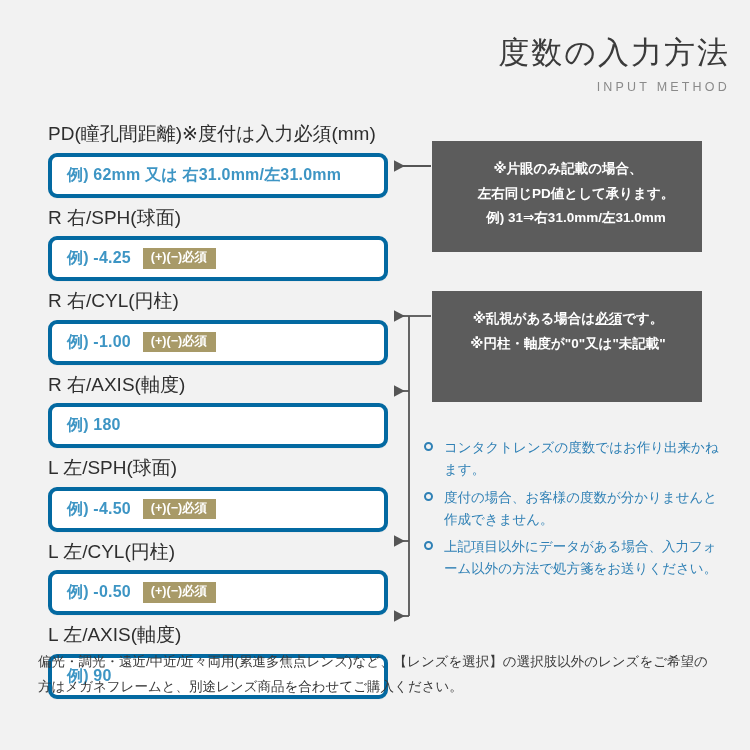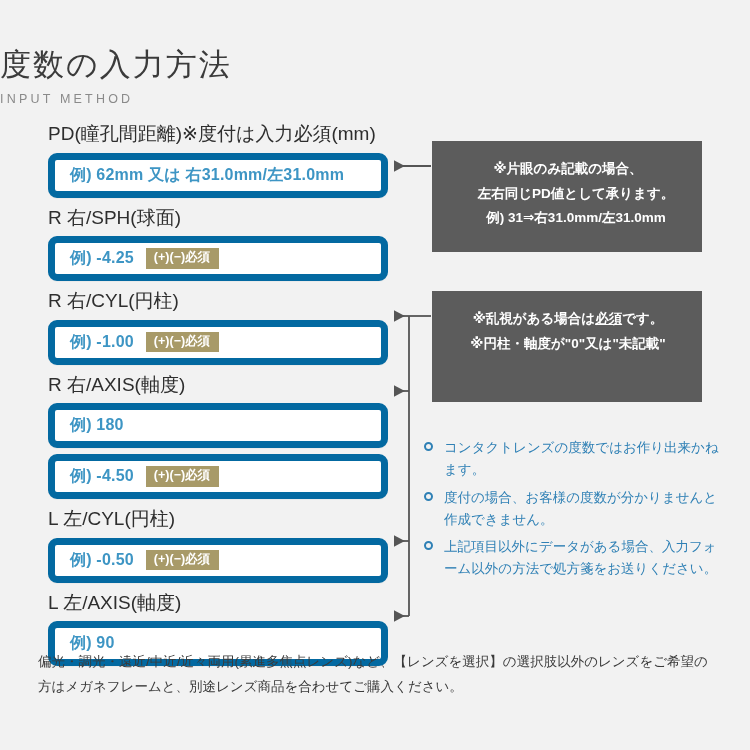--- a/index.html
+++ b/index.html
@@ -18,23 +18,23 @@
   .page {
     position: relative;
     width: 750px;
     height: 750px;
   }
 
   
   .header {
     position: absolute;
     left: 0;
-    top: 46px;
+    top: 34px;
     width: 730px;
-    text-align: left;
+    text-align: right;
   }
   .page-title {
     font-size: 31px;
     letter-spacing: 2px;
     color: #3b3b3b;
     font-weight: 400;
     line-height: 1.2;
   }
   .page-subtitle {
     margin-top: 9px;
@@ -60,21 +60,21 @@
     line-height: 1.5;
     margin-bottom: 4px;
     white-space: nowrap;
   }
   .field-box {
     position: relative;
     box-sizing: border-box;
     width: 340px;
     height: 45px;
     background: #ffffff;
-    border: 7px solid #0369a1;
+    border: 4px solid #0369a1;
     border-radius: 9px;
     display: flex;
     align-items: center;
     padding-left: 15px;
     box-shadow: 0 1px 1px rgba(0,0,0,0.03);
   }
   .placeholder {
     font-size: 16px;
     font-weight: bold;
     color: #3d95c4;
@@ -228,20 +228,21 @@
     </div>
 
     <div class="field-group">
       <div class="field-label">R 右/AXIS(軸度)</div>
       <div class="field-box">
         <span class="placeholder">例) 180</span>
       </div>
     </div>
 
     <div class="field-group">
+      <div class="field-label">L 左/SPH(球面)</div>
       <div class="field-box">
         <span class="placeholder">例) -4.50</span>
         <span class="req-badge">(+)(−)必須</span>
       </div>
     </div>
 
     <div class="field-group">
       <div class="field-label">L 左/CYL(円柱)</div>
       <div class="field-box">
         <span class="placeholder">例) -0.50</span>

